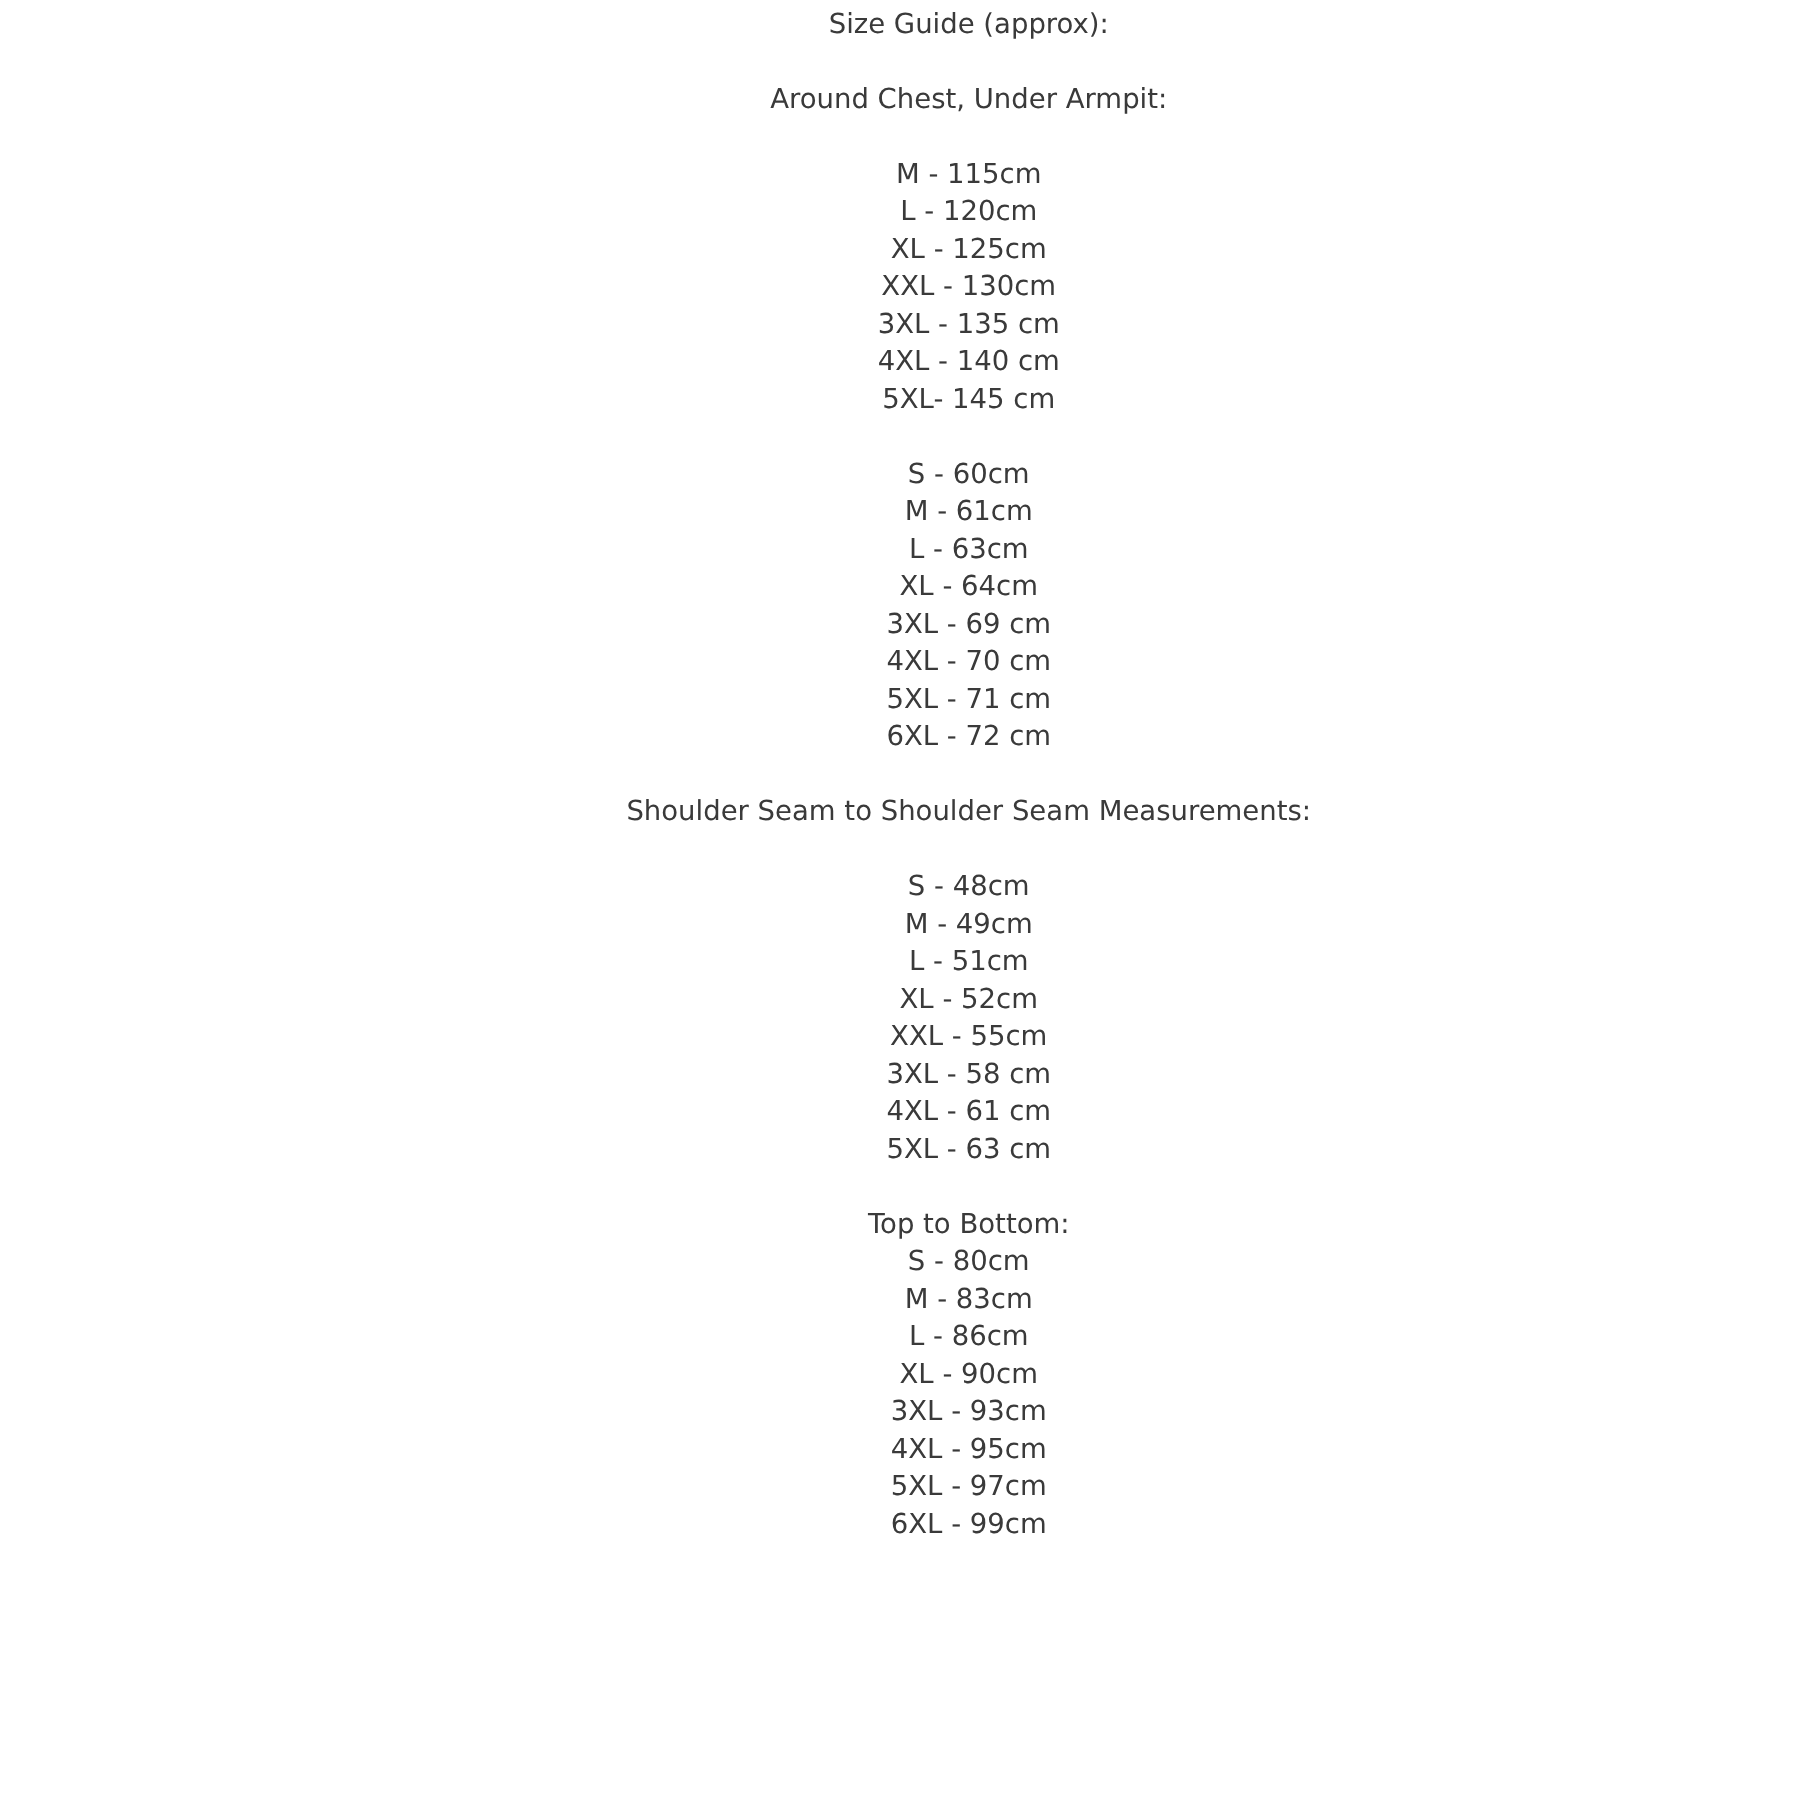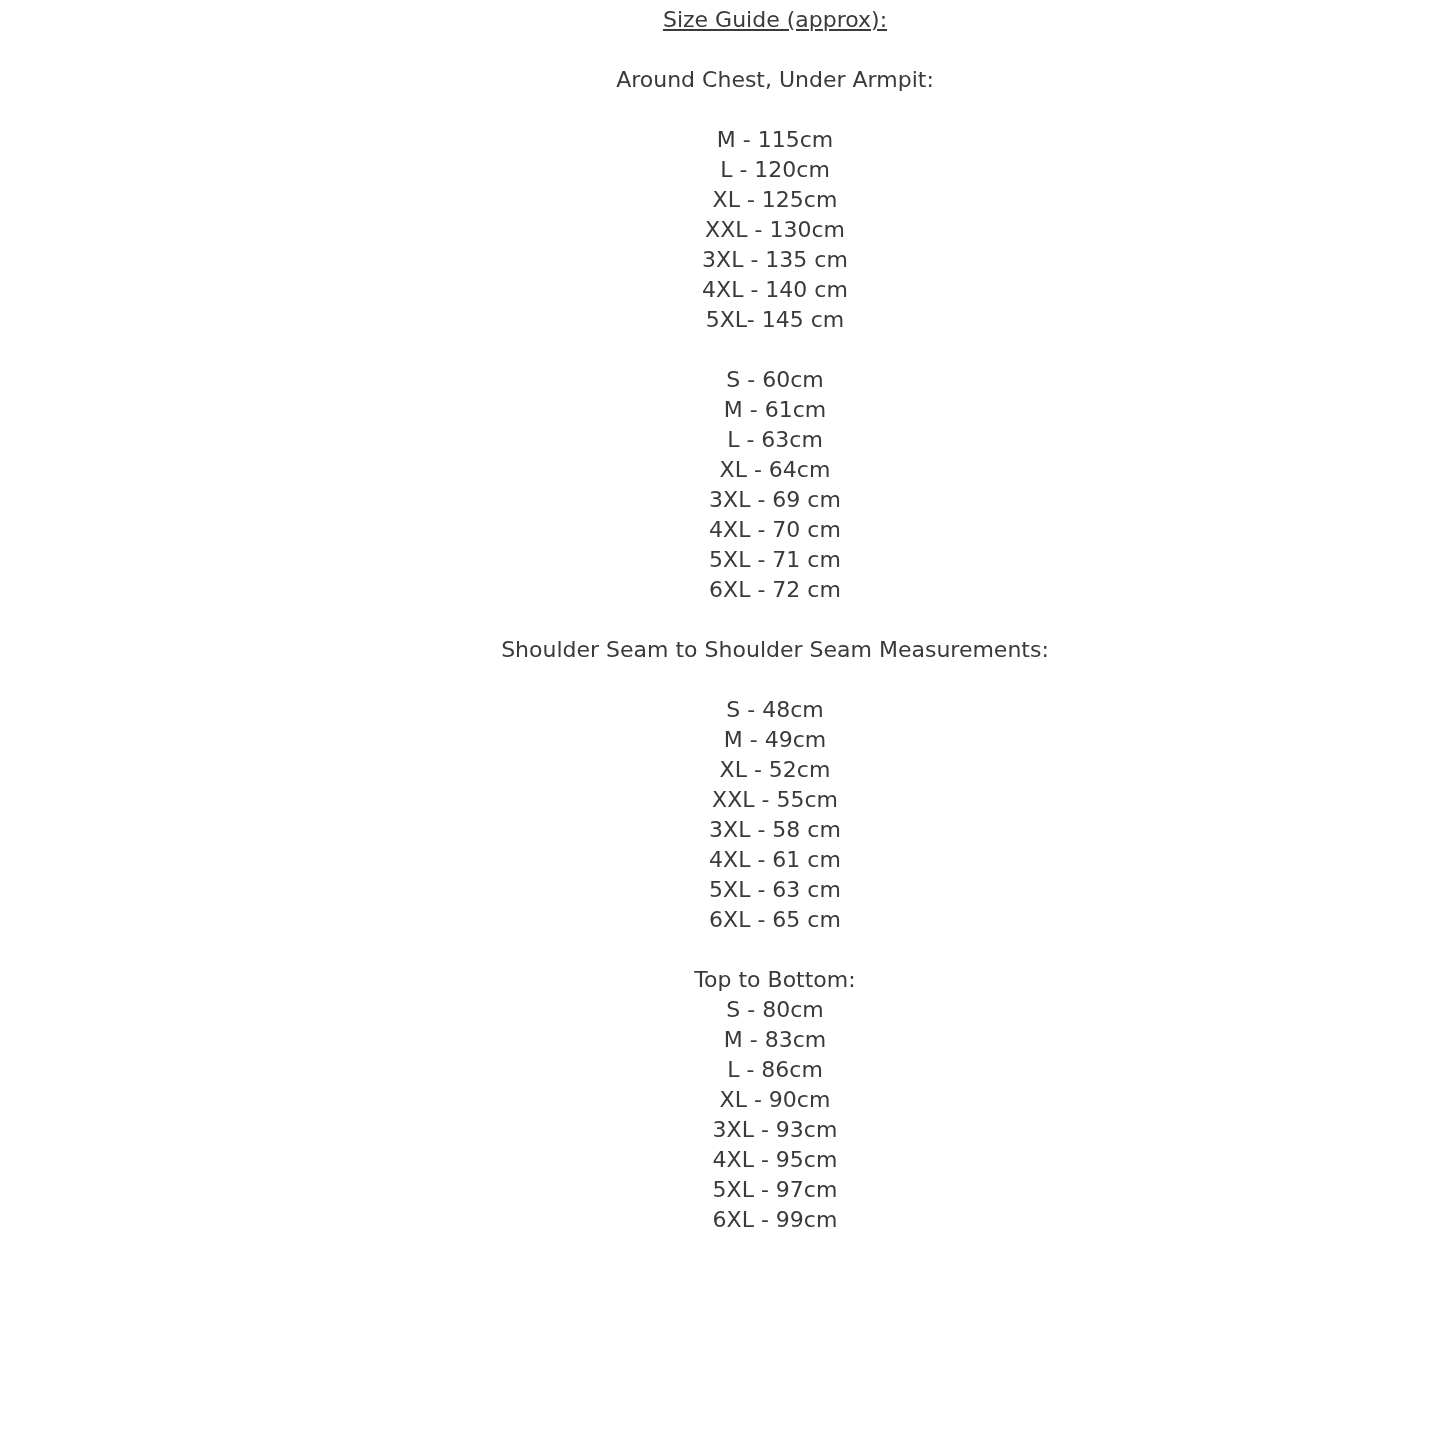--- a/index.html
+++ b/index.html
@@ -21,21 +21,20 @@
     font-size: 22px;
     line-height: 30px;
     text-align: center;
     -webkit-font-smoothing: antialiased;
   }
   .line {
     height: 30px;
     white-space: pre;
   }
   .title-text {
-    text-decoration: underline;
   }
 </style>
 </head>
 <body>
 
 <div class="doc">
 
   <div class="line"><span class="title-text">Size Guide (approx):</span></div>
   <div class="line blank"></div>
 
@@ -57,26 +56,26 @@
   <div class="line">3XL - 69 cm</div>
   <div class="line">4XL - 70 cm</div>
   <div class="line">5XL - 71 cm</div>
   <div class="line">6XL - 72 cm</div>
   <div class="line blank"></div>
 
   <div class="line">Shoulder Seam to Shoulder Seam Measurements:</div>
   <div class="line blank"></div>
   <div class="line">S - 48cm</div>
   <div class="line">M - 49cm</div>
+  <div class="line">L - 51cm</div>
   <div class="line">XL - 52cm</div>
   <div class="line">XXL - 55cm</div>
   <div class="line">3XL - 58 cm</div>
   <div class="line">4XL - 61 cm</div>
   <div class="line">5XL - 63 cm</div>
-  <div class="line">6XL - 65 cm</div>
   <div class="line blank"></div>
 
   <div class="line">Top to Bottom:</div>
   <div class="line">S - 80cm</div>
   <div class="line">M - 83cm</div>
   <div class="line">L - 86cm</div>
   <div class="line">XL - 90cm</div>
   <div class="line">3XL - 93cm</div>
   <div class="line">4XL - 95cm</div>
   <div class="line">5XL - 97cm</div>

